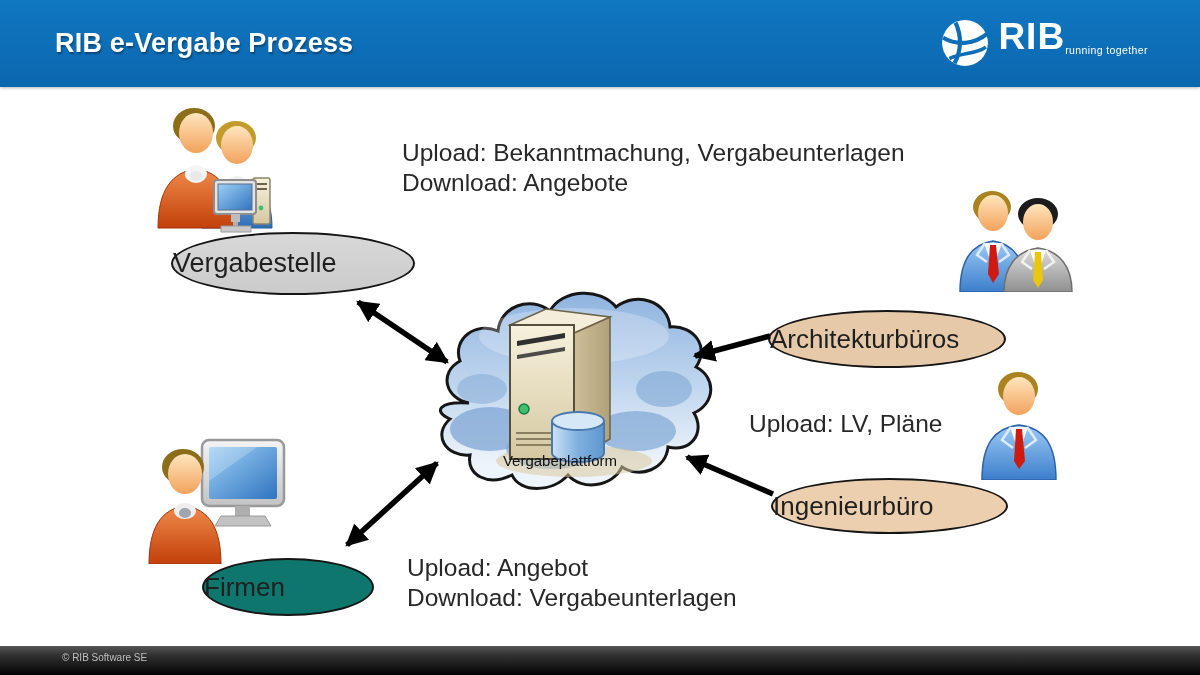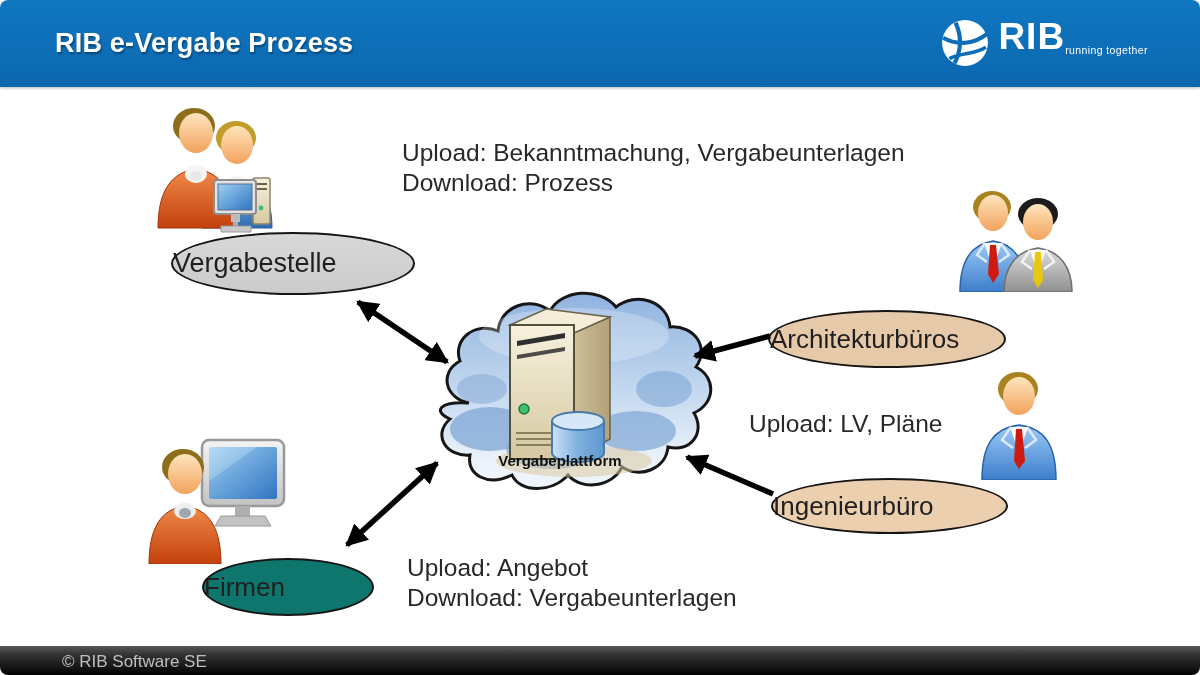--- a/index.html
+++ b/index.html
@@ -1,34 +1,34 @@
 <!DOCTYPE html>
 <html><head>
 <meta charset="utf-8">
 <style>
   html,body{margin:0;padding:0;background:#fff;}
   #stage{position:relative;width:1200px;height:675px;overflow:hidden;
-         font-family:"Liberation Sans",sans-serif;background:#ffffff;border-radius:8px;}
+         font-family:"Liberation Sans",sans-serif;background:#ffffff;}
 
   
   .header{position:absolute;left:0;top:0;width:1200px;height:87px;
           background:linear-gradient(180deg,#1077c1 0%,#0d6eb7 55%,#0b67ae 100%);
           box-shadow:0 1px 3px rgba(0,0,0,.28);}
   .title{position:absolute;left:55px;top:28px;color:#ffffff;font-size:27px;
          font-weight:bold;letter-spacing:.2px;text-shadow:1px 2px 2px rgba(0,0,0,.35);}
   .logo{position:absolute;right:52px;top:18px;display:flex;align-items:flex-start;}
   .logo-ball{width:50px;height:50px;margin-right:8px;}
   .logo-textcol{display:flex;flex-direction:row;align-items:flex-end;}
   .logo-rib{color:#fff;font-size:37px;font-weight:bold;line-height:38px;letter-spacing:1px;}
   .logo-tag{color:#ffffff;font-size:10.5px;letter-spacing:.4px;margin-top:16px;}
 
   
   .footer{position:absolute;left:0;top:646px;width:1200px;height:29px;
           background:linear-gradient(180deg,#565656 0%,#333333 30%,#141414 75%,#000000 100%);}
-  .copyright{position:absolute;left:62px;top:6px;color:#bfbfbf;font-size:17px;}
+  .copyright{position:absolute;left:62px;top:6px;color:#bfbfbf;font-size:10px;}
 
   
   .node{position:absolute;border:2.5px solid #151515;border-radius:50%;
         display:flex;align-items:center;justify-content:flex-start;
         color:#1f1f1f;z-index:5;box-sizing:border-box;}
   .node-vergabestelle{left:171px;top:232px;width:244px;height:63px;font-size:27px;
         background:linear-gradient(180deg,#d8d8d8,#cbcbcb);}
   .node-arch{left:768px;top:310px;width:238px;height:58px;font-size:26px;
         background:#e5c9a9;}
   .node-ing{left:771px;top:478px;width:237px;height:56px;font-size:26px;
@@ -36,21 +36,21 @@
   .node-firmen{left:202px;top:558px;width:172px;height:58px;font-size:26px;
         background:#0f766e;}
 
   
   .flowtext{position:absolute;color:#282828;font-size:24.5px;line-height:30px;}
   .flow-top{left:402px;top:138px;}
   .flow-right{left:749px;top:385px;margin-top:24px;}
   .flow-bottom{left:407px;top:553px;}
 
   .platform-label{position:absolute;left:470px;top:452px;width:180px;text-align:center;
-        font-size:15px;font-weight:bold;color:#111;z-index:6;}
+        font-size:15px;font-weight:normal;color:#111;z-index:6;}
 
   .art{position:absolute;}
   .arrows{position:absolute;left:0;top:0;z-index:10;pointer-events:none;}
 </style>
 </head>
 <body>
 
 <div id="stage">
 
   <svg width="0" height="0" style="position:absolute">
@@ -223,21 +223,21 @@
   </div>
   <div class="node node-ing">
     <span>Ingenieurbüro</span>
   </div>
   <div class="node node-firmen">
     <span>Firmen</span>
   </div>
 
   <div class="flowtext flow-top">
     <div>Upload: Bekanntmachung,  Vergabeunterlagen</div>
-    <div>Download: Prozess</div>
+    <div>Download: Angebote</div>
   </div>
   <div class="flowtext flow-right">
     <div>Upload: LV, Pläne</div>
   </div>
   <div class="flowtext flow-bottom">
     <div>Upload: Angebot</div>
     <div>Download: Vergabeunterlagen</div>
   </div>
 
   <svg class="arrows" width="1200" height="675" viewBox="0 0 1200 675">

